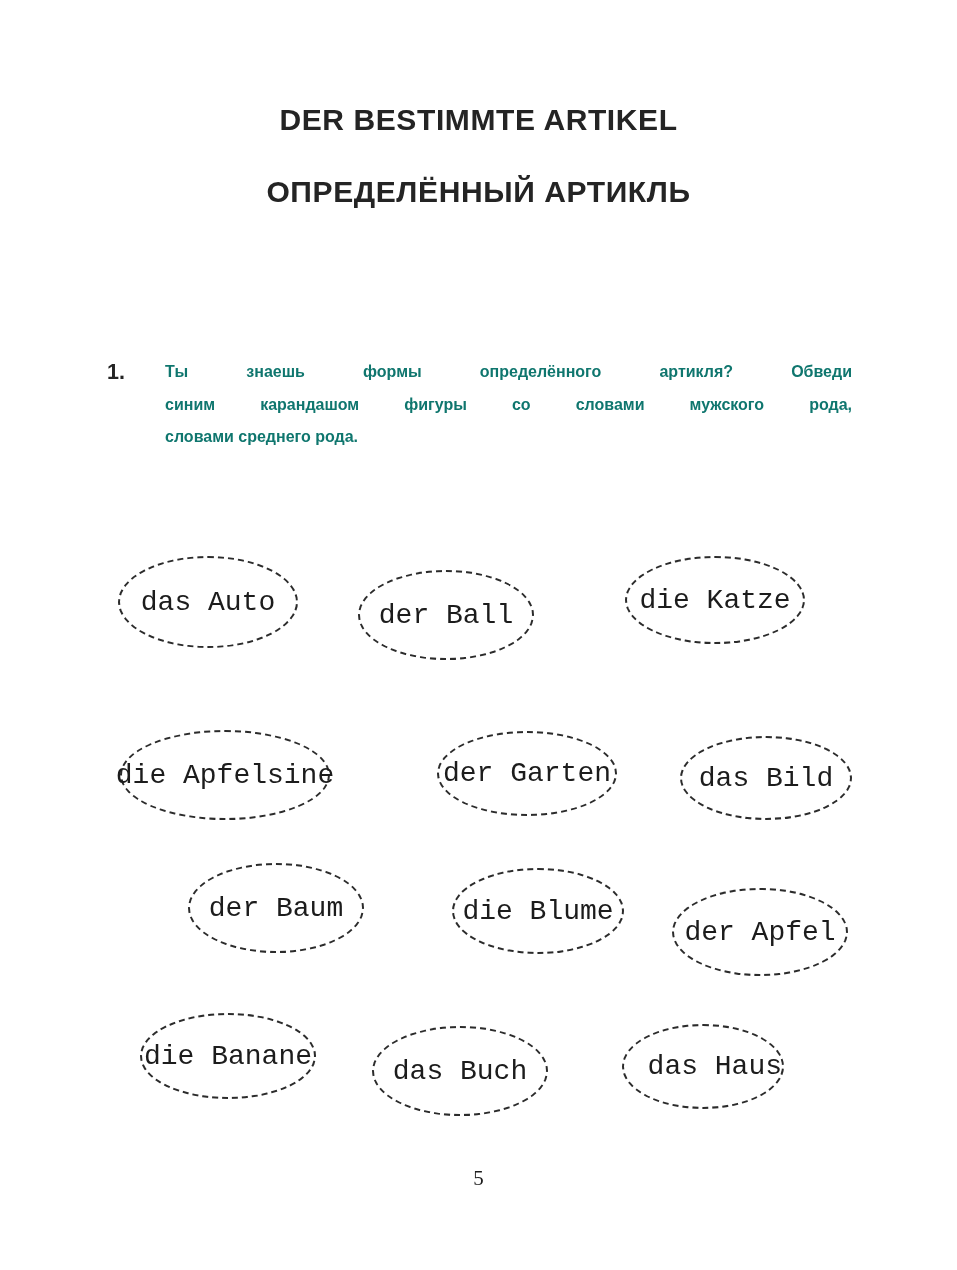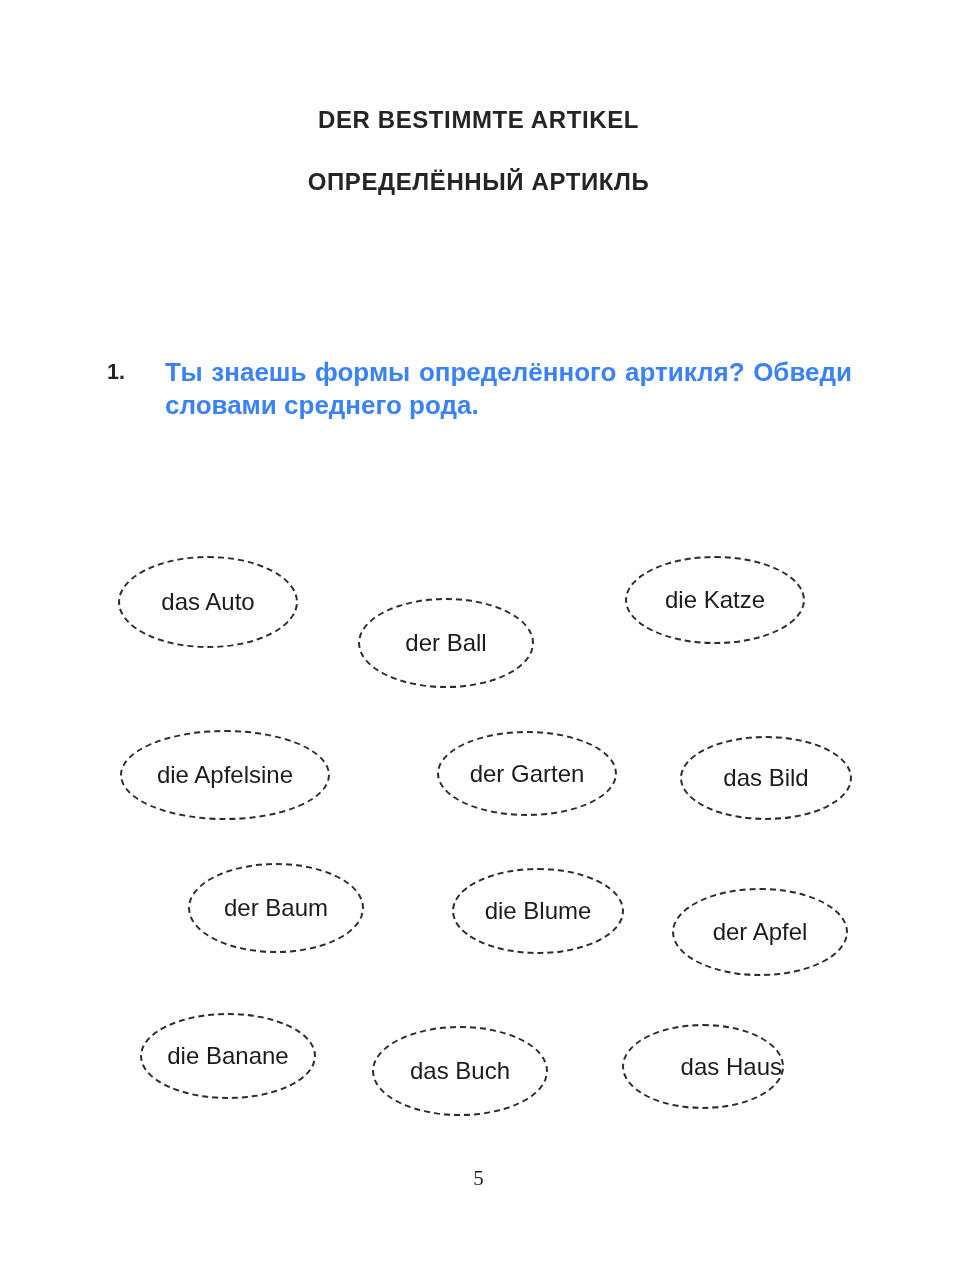--- a/index.html
+++ b/index.html
@@ -13,72 +13,72 @@
     font-family: "Liberation Sans", sans-serif;
     color: #242424;
     overflow: hidden;
   }
   .title, .subtitle {
     position: absolute;
     left: 0;
     width: 100%;
     text-align: center;
     font-weight: 700;
-    font-size: 24px;
+    font-size: 30px;
     line-height: 36px;
     letter-spacing: 0.6px;
     color: #242424;
   }
   .title    { top: 102px; }
-  .subtitle { top: 164px; }
+  .subtitle { top: 174px; }
 
   .exercise {
     position: absolute;
     top: 356px;
     left: 107px;
     width: 745px;
     display: flex;
     align-items: flex-start;
   }
   .ex-number {
     width: 58px;
     flex-shrink: 0;
     font-weight: 700;
     font-size: 21.5px;
     line-height: 32.5px;
     color: #242424;
   }
   .ex-text {
     width: 687px;
     font-weight: 700;
-    font-size: 26px;
+    font-size: 16px;
     line-height: 32.5px;
-    color: #3b82f6;
+    color: #0f766e;
   }
   .ex-line {
     text-align: justify;
     text-align-last: justify;
   }
   .ex-line.last {
     text-align: right;
     text-align-last: left;
   }
 
   .ellipse {
     position: absolute;
     border: 2.5px dashed #2b2b2b;
     border-radius: 50%;
     display: flex;
     align-items: center;
     justify-content: center;
     background: transparent;
   }
   .word {
-    font-family: Liberation Sans, sans-serif;
-    font-size: 24px;
+    font-family: Liberation Mono, monospace;
+    font-size: 28px;
     color: #1c1c1c;
     white-space: nowrap;
   }
 
   .page-number {
     position: absolute;
     top: 1166px;
     left: 0;
     width: 100%;
     text-align: center;
@@ -92,29 +92,30 @@
 
 <div class="page">
 
   <div class="title">DER BESTIMMTE ARTIKEL</div>
   <div class="subtitle">ОПРЕДЕЛЁННЫЙ АРТИКЛЬ</div>
 
   <div class="exercise">
     <div class="ex-number">1.</div>
     <div class="ex-text">
       <div class="ex-line">Ты знаешь формы определённого артикля? Обведи</div>
+      <div class="ex-line">синим карандашом фигуры со словами мужского рода,</div>
       <div class="ex-line last">словами среднего рода.</div>
     </div>
   </div>
 
   <div class="ellipse" style="left:118px; top:556px; width:180px; height:92px;">
     <span class="word">das Auto</span>
   </div>
 
-  <div class="ellipse" style="left:358px; top:598px; width:176px; height:90px;">
+  <div class="ellipse" style="left:358px; top:570px; width:176px; height:90px;">
     <span class="word">der Ball</span>
   </div>
 
   <div class="ellipse" style="left:625px; top:556px; width:180px; height:88px;">
     <span class="word">die Katze</span>
   </div>
 
   <div class="ellipse" style="left:120px; top:730px; width:210px; height:90px;">
     <span class="word">die Apfelsine</span>
   </div>

